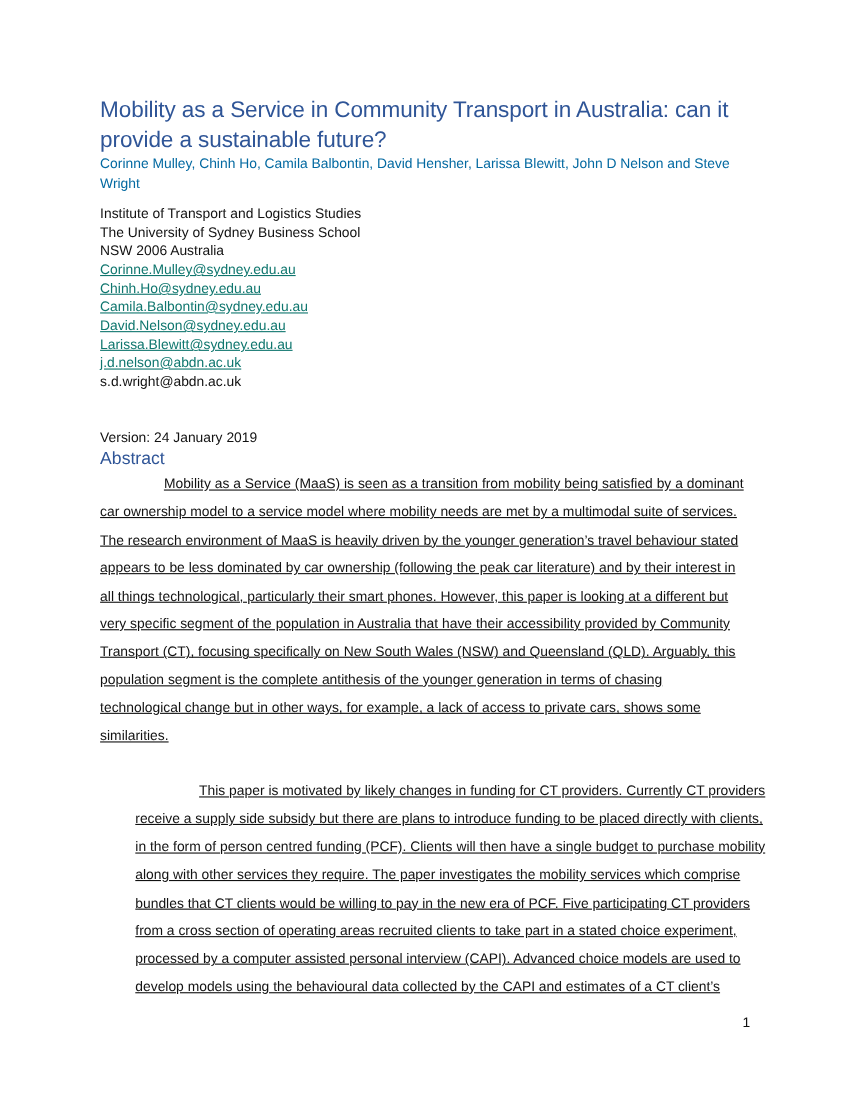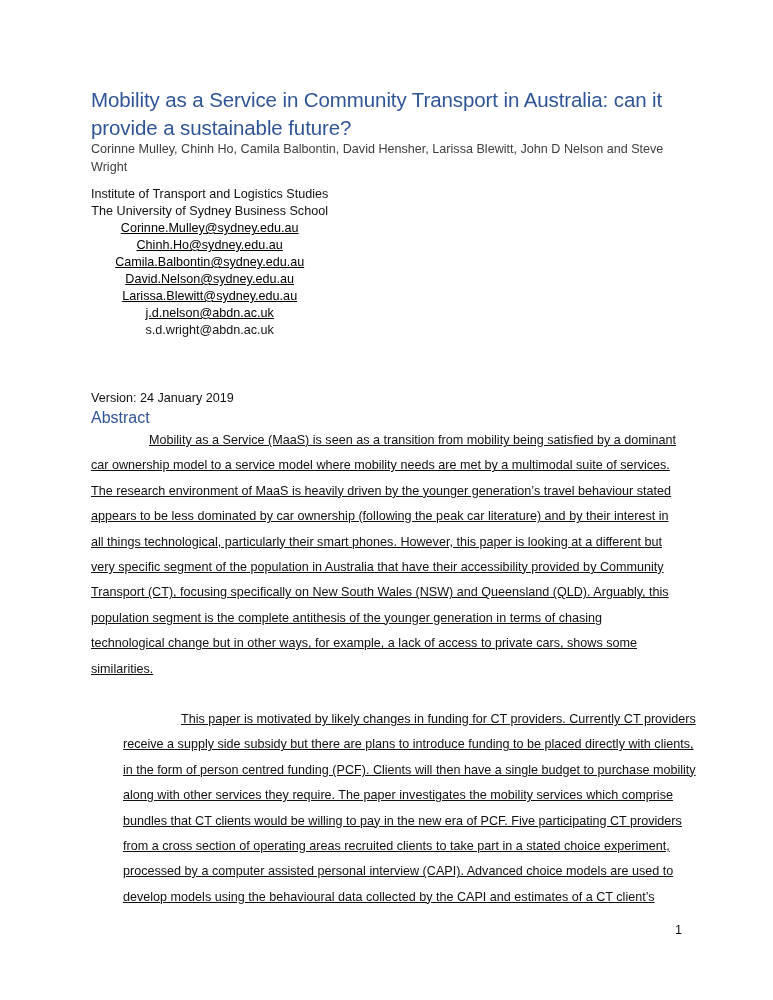--- a/index.html
+++ b/index.html
@@ -2,24 +2,24 @@
 <html><head>
 <meta charset="utf-8">
 <style>
   html, body { margin: 0; padding: 0; background: #ffffff; }
   body { width: 773px; height: 1000px; position: relative; overflow: hidden;
          font-family: "Liberation Sans", "DejaVu Sans", sans-serif; color: #111111; }
   .page { position: absolute; left: 0; top: 0; width: 648px; height: 1000px; background: #fff; }
   .title { position: absolute; left: 91px; top: 86px; width: 600px;
            font-size: 20.5px; line-height: 28px; color: #2f5597; font-weight: normal; letter-spacing: -0.1px; }
   .authors { position: absolute; left: 91px; top: 140px; width: 590px;
-             font-size: 12.6px; line-height: 18px; color: #404040; }
+             font-size: 12.6px; line-height: 18px; color: #0369a1; }
   .affil { position: absolute; left: 91px; top: 186px; font-size: 12.6px; line-height: 17px; color: #111; }
-  .affil div { height: 17px; white-space: nowrap; text-align: center; }
-  .affil a { color: #000000; }
+  .affil div { height: 17px; white-space: nowrap; }
+  .affil a { color: #0f766e; }
   .version { position: absolute; left: 91px; top: 390px; font-size: 12.6px; line-height: 17px; }
   .abs-heading { position: absolute; left: 91px; top: 405px; font-size: 16px; line-height: 26px; color: #2f5597; }
   .para { position: absolute; left: 91px; width: 592px; font-size: 12.6px; line-height: 25.4px; color: #111; text-decoration: underline; }
   .para .line { display: block; white-space: nowrap; height: 25.4px; }
   .para .indent { padding-left: 58px; }
   .p1 { top: 428px; }
   .p2 { top: 707px; margin-left: 32px; }
   .pagenum { position: absolute; left: 675px; top: 922px; font-size: 12.6px; line-height: 16px; color: #111; }
 </style>
 </head>
@@ -27,20 +27,21 @@
 
 <div class="page">
 
   <div class="title">Mobility as a Service in Community Transport in Australia: can it provide a sustainable future?</div>
 
   <div class="authors">Corinne Mulley, Chinh Ho, Camila Balbontin, David Hensher, Larissa Blewitt, John D Nelson and Steve Wright</div>
 
   <div class="affil">
     <div>Institute of Transport and Logistics Studies</div>
     <div>The University of Sydney Business School</div>
+    <div>NSW 2006 Australia</div>
     <div><a href="#">Corinne.Mulley@sydney.edu.au</a></div>
     <div><a href="#">Chinh.Ho@sydney.edu.au</a></div>
     <div><a href="#">Camila.Balbontin@sydney.edu.au</a></div>
     <div><a href="#">David.Nelson@sydney.edu.au</a></div>
     <div><a href="#">Larissa.Blewitt@sydney.edu.au</a></div>
     <div><a href="#">j.d.nelson@abdn.ac.uk</a></div>
     <div>s.d.wright@abdn.ac.uk</div>
   </div>
 
   <div class="version">Version: 24 January 2019</div>

